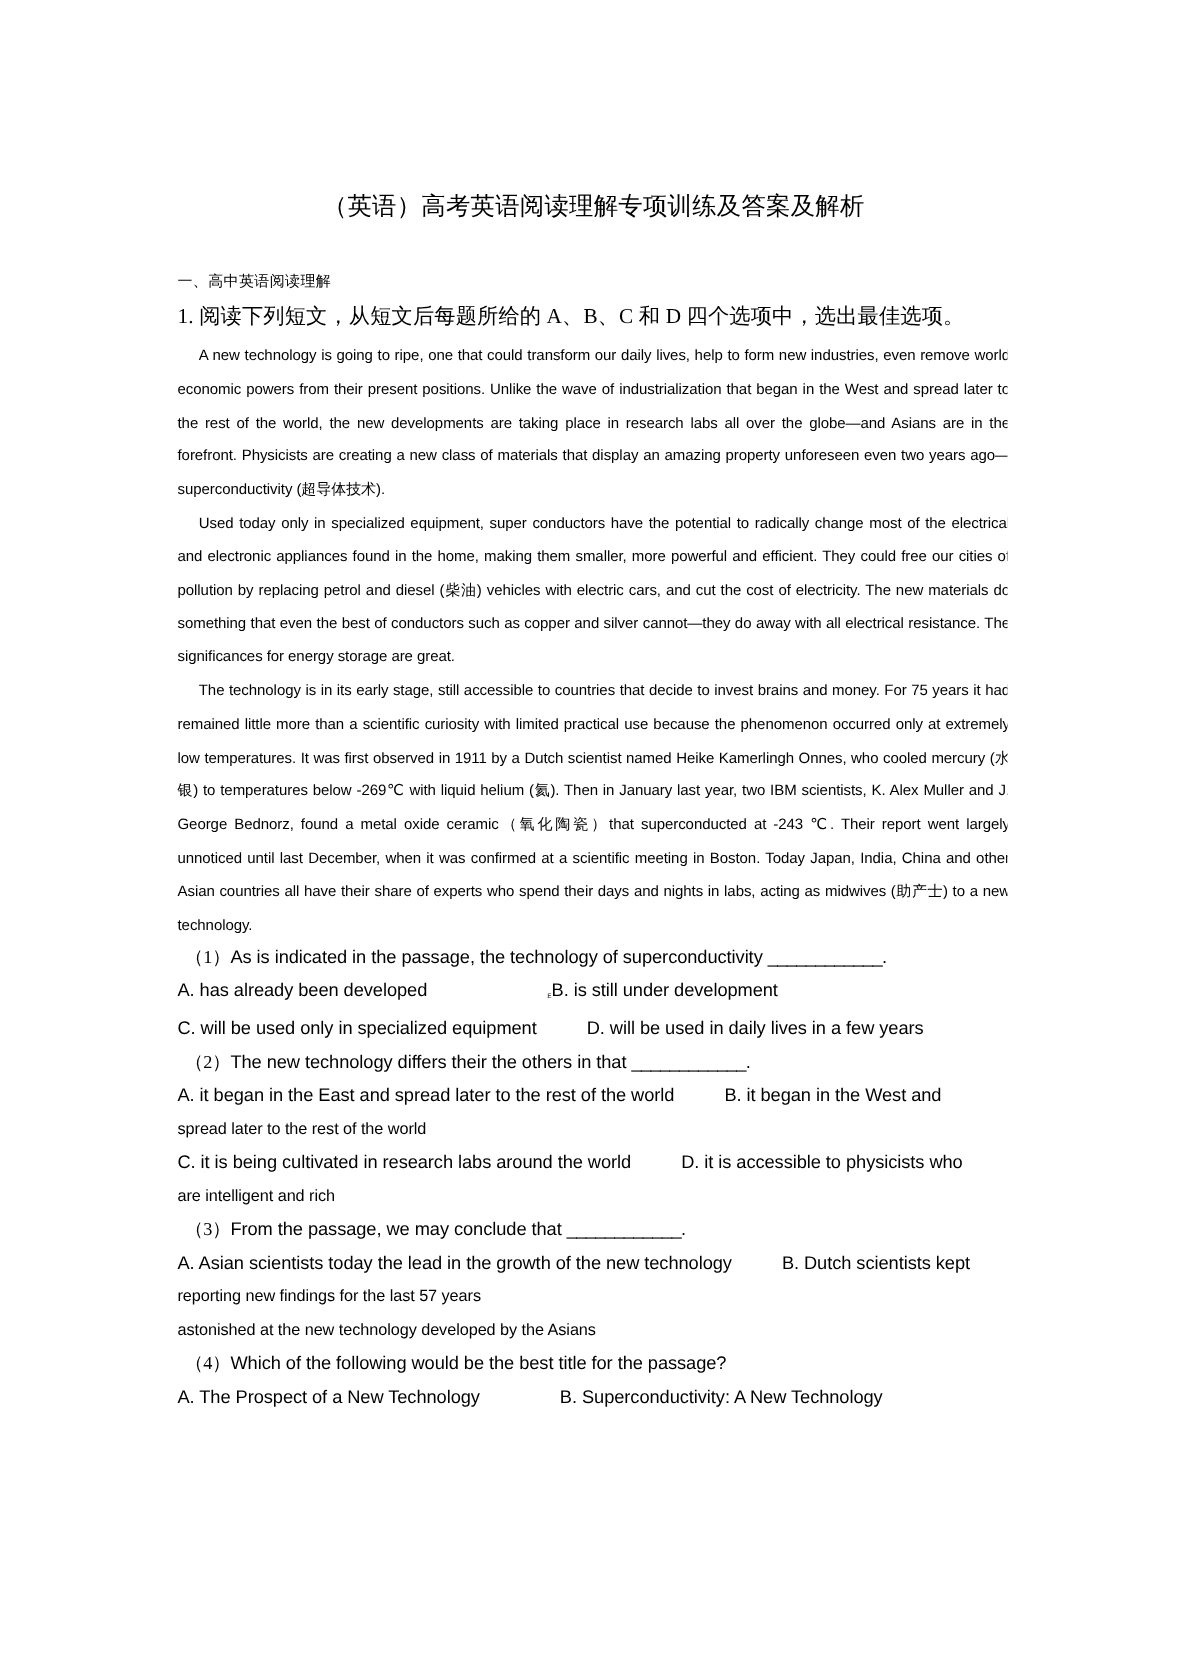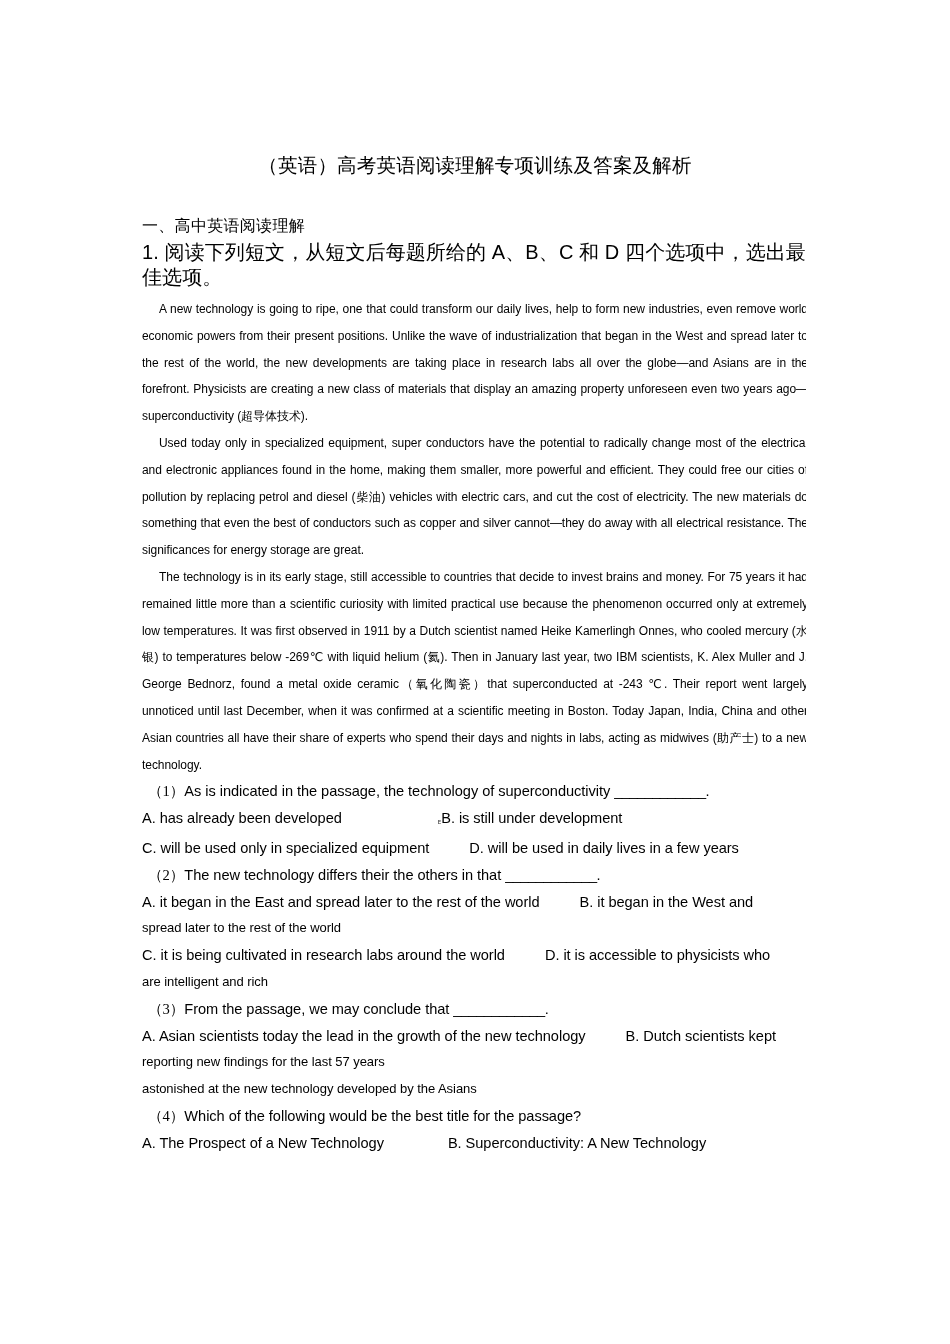--- a/index.html
+++ b/index.html
@@ -27,29 +27,29 @@
     font-size: 19.5px;
     line-height: 28px;
     color: #000;
     text-align: center;
     margin-top: 108px;
     letter-spacing: 0.2px;
     white-space: nowrap;
   }
   .section-heading {
     font-family: "Liberation Serif", "DejaVu Serif", serif;
-    font-size: 16px;
+    font-size: 12px;
     line-height: 25px;
     color: #000;
     margin-top: 33px;
     letter-spacing: 0.3px;
   }
   .prompt-line {
-    font-family: Liberation Sans, sans-serif;
-    font-size: 20px;
+    font-family: Liberation Serif, serif;
+    font-size: 17px;
     line-height: 25px;
     color: #000;
     margin-top: 2px;
     letter-spacing: 0.1px;
   }
   p.para {
     font-family: "Liberation Sans", "DejaVu Sans", sans-serif;
     font-size: 12px;
     line-height: 26.8px;
     color: #000;

